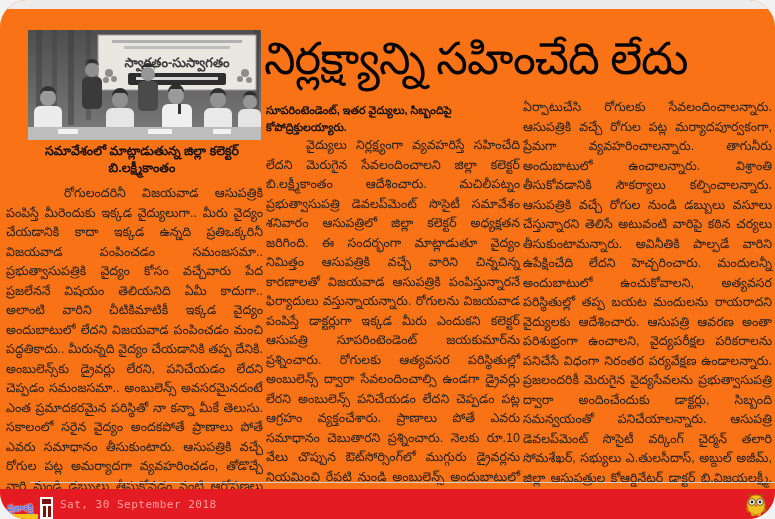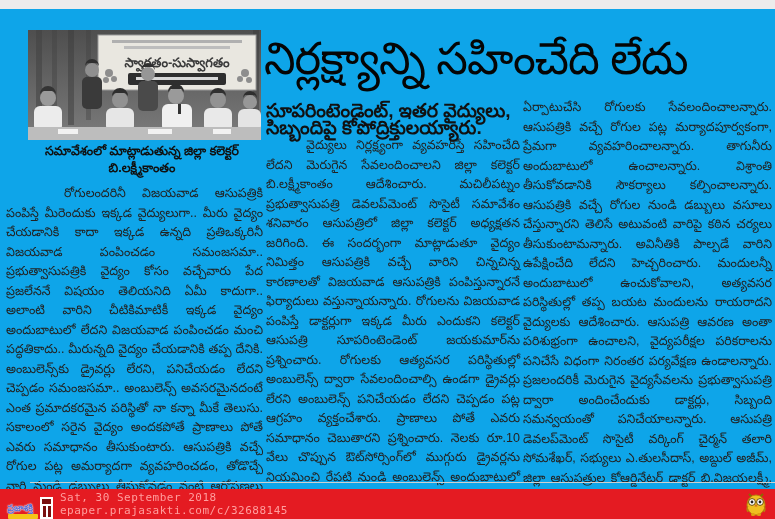--- a/index.html
+++ b/index.html
@@ -4,41 +4,41 @@
 <style>
   html,body { margin:0; padding:0; }
   body {
     width:775px; height:519px;
     background:#f2f2f2;
     font-family:"Liberation Sans", sans-serif;
     overflow:hidden;
   }
   .page {
     position:relative; width:775px; height:519px;
-    background:#0ea5e9; overflow:hidden;
+    background:#f97316; overflow:hidden;border-radius:27px;
   }
   .top-strip { position:absolute; top:0; left:0; width:775px; height:9px; background:#ececec; }
 
   
   .photo-wrap { position:absolute; left:28px; top:30px; width:233px; height:110px; background:#6f6f6f; }
   .photo-wrap svg { display:block; }
   .caption {
     position:absolute; left:18px; top:144px; width:248px;
     font-size:12.5px; font-weight:bold; color:#101010; text-align:center;
   }
 
   
   .headline {
     position:absolute; left:264px; top:22px; width:508px; height:78px;
     font-size:45px; line-height:74px; font-weight:400; color:#050505;
     letter-spacing:-1px; white-space:nowrap; overflow:hidden;
   }
   .subhead {
     position:absolute; left:266px; top:102px; width:252px;
-    font-size:19px; line-height:17px; font-weight:700; color:#111;
+    font-size:11px; line-height:17px; font-weight:700; color:#111;
   }
 
   
   .col { position:absolute; font-size:12.5px; line-height:19.5px; color:#222; text-align:justify; }
   .col p { margin:0; }
   .colA { left:6px;   top:184px; width:257px; }
   .colA .dateline { font-weight:700; text-align:left; }
   .colA p { text-indent:58px; }
   .colB { left:266px; top:136px; width:254px; }
   .colB p { text-indent:40px; }
@@ -182,21 +182,20 @@
       </div>
       <svg class="logo-glyph" viewBox="0 0 13 22">
         <rect x="0" y="0" width="13" height="22" fill="#ffffff"></rect>
         <rect x="2" y="2" width="9" height="5" fill="#7a1010"></rect>
         <rect x="3" y="9" width="3" height="11" fill="#7a1010"></rect>
         <rect x="8" y="9" width="3" height="11" fill="#7a1010"></rect>
       </svg>
     </div>
     <div>
       <div class="bar-text">Sat, 30 September 2018</div>
-      <div class="bar-text bar-link">epaper.prajasakti.com/c/32688145</div>
     </div>
   </div>
 
   <svg class="owl" viewBox="0 0 22 25">
     <path d="M4 2 l3 3 M18 2 l-3 3" stroke="#8a6a00" stroke-width="2"></path>
     <ellipse cx="11" cy="13" rx="9" ry="10" fill="#f0c020" stroke="#b8860b" stroke-width="1"></ellipse>
     <circle cx="7" cy="10" r="3.4" fill="#ffffff" stroke="#6b4a00" stroke-width="1"></circle>
     <circle cx="15" cy="10" r="3.4" fill="#ffffff" stroke="#6b4a00" stroke-width="1"></circle>
     <circle cx="7" cy="10" r="1.4" fill="#222"></circle>
     <circle cx="15" cy="10" r="1.4" fill="#222"></circle>

